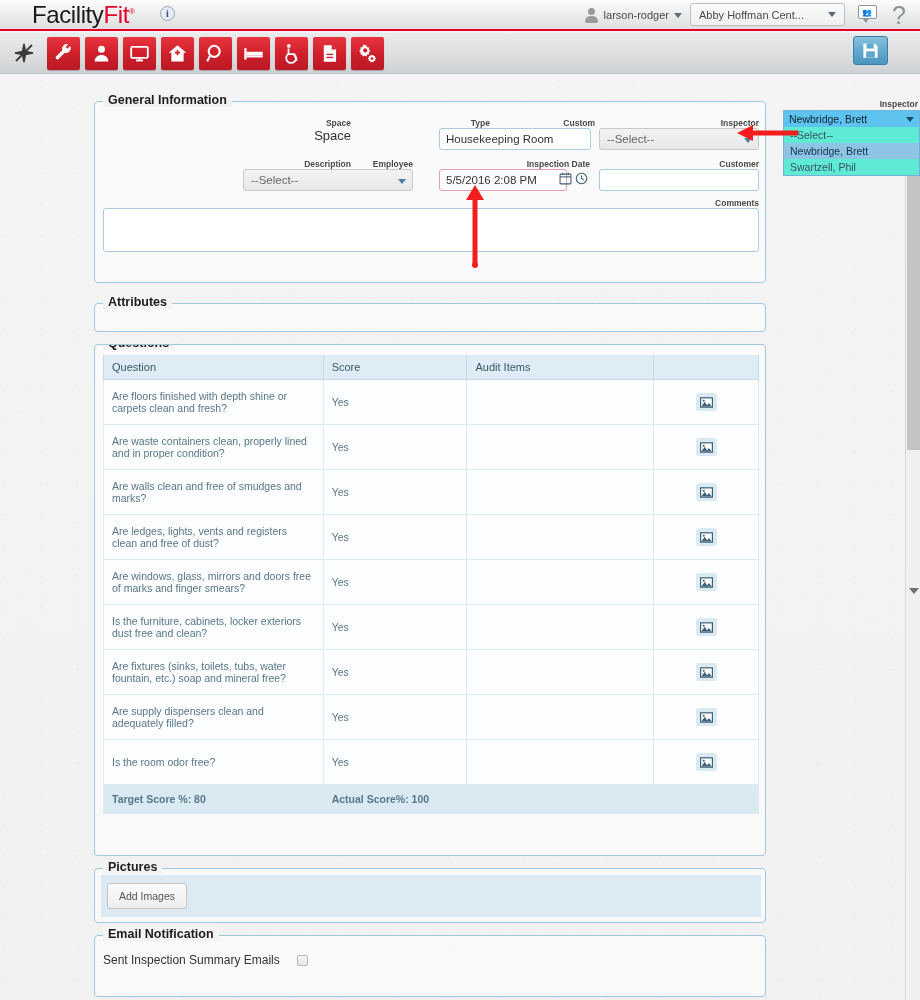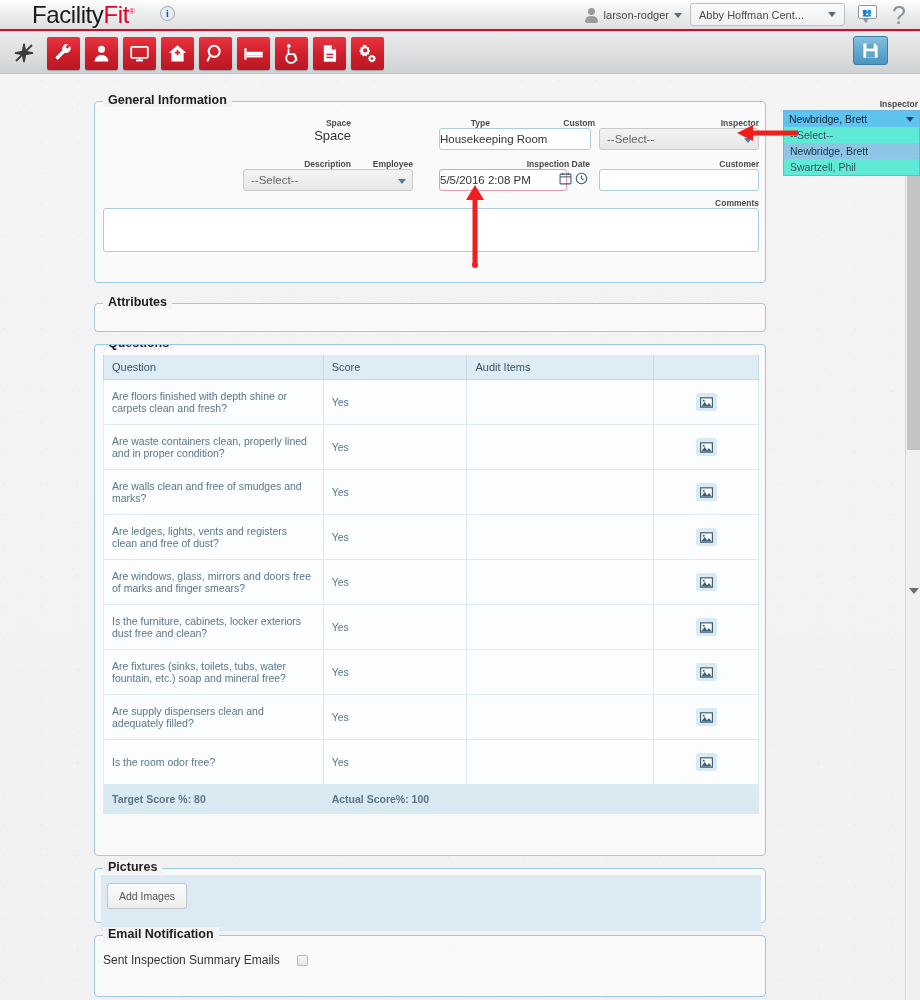--- a/index.html
+++ b/index.html
@@ -100,21 +100,21 @@
   .fs-legend{
     position:absolute; top:-9px; left:8px; padding:0 5px;
     font-size:12.5px; font-weight:bold; color:#1d1d1d;
     background:#f3f3f3;
   }
   .fld-label{ position:absolute; font-size:8.5px; font-weight:bold; color:#4a4a4a; text-align:right; }
   .fld-static{ position:absolute; font-size:13px; color:#333; text-align:right; }
   .inp{
     position:absolute; height:22px; background:#fff;
     border:1px solid #a8cde3; border-radius:3px;
-    font-size:11.5px; color:#333; padding:0 0; line-height:20px;
+    font-size:11.5px; color:#333; padding:0 6px; line-height:20px;
   }
   .sel{
     position:absolute; height:22px; border:1px solid #c8c8c8; border-radius:3px;
     background:linear-gradient(180deg,#f3f3f3,#e7e7e7);
     font-size:11.5px; color:#666; padding:0 18px 0 7px; line-height:20px;
   }
   .sel .ar{ position:absolute; right:6px; top:9px;
     width:0;height:0;border-left:4px solid transparent;border-right:4px solid transparent;border-top:5px solid #4e7fa0;}
   #date-input{ border:1px solid #e79cb4; }
   #comments-box{
@@ -531,21 +531,21 @@
             <td></td>
             <td></td>
           </tr>
         </tbody>
     </table>
   </div>
 </div>
 
 <div class="fs" style="left:94px; top:868px; width:672px; height:55px;">
   <div class="fs-legend">Pictures</div>
-  <div style="position:absolute;left:6px;top:6px;width:660px;height:56px;background:#dcebf3;">
+  <div style="position:absolute;left:6px;top:6px;width:660px;height:42px;background:#dcebf3;">
     <div class="btn" style="position:absolute;left:6px;top:8px;">
       <span>Add Images</span>
     </div>
   </div>
 </div>
 
 <div class="fs" style="left:94px; top:935px; width:672px; height:62px;">
   <div class="fs-legend">Email Notification</div>
   <div style="position:absolute;left:8px;top:17px;display:flex;align-items:center;gap:17px;">
     <span style="font-size:12px;color:#333;">Sent Inspection Summary Emails</span>

